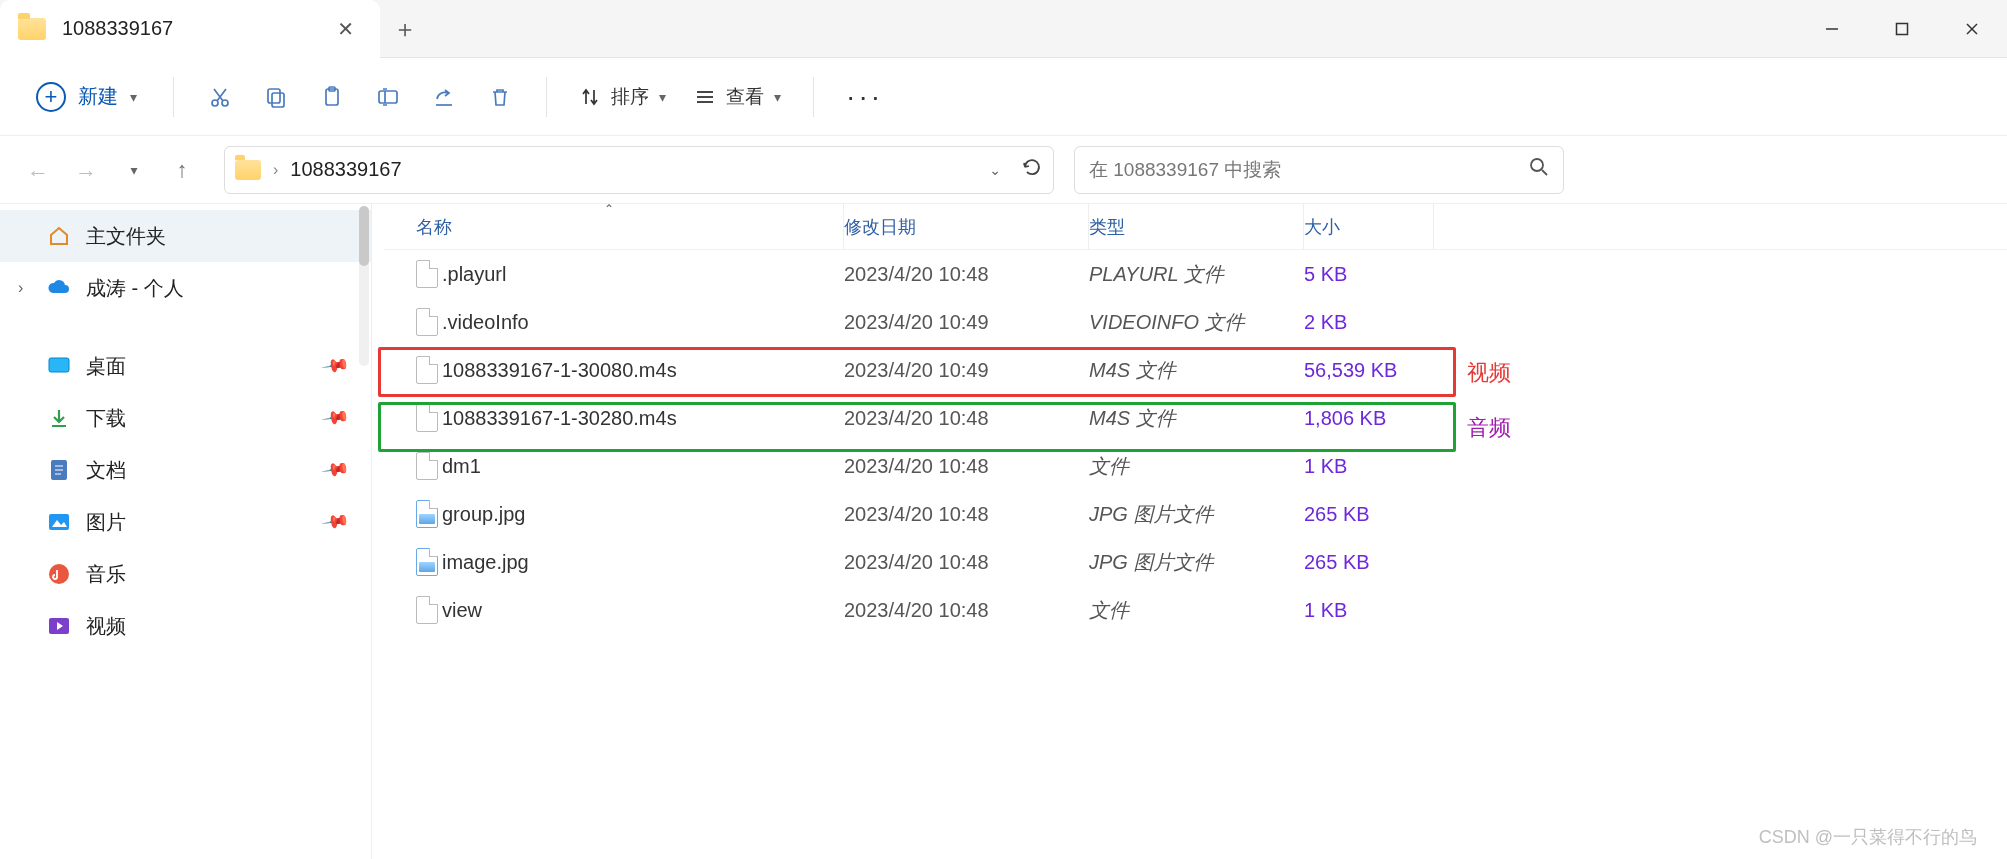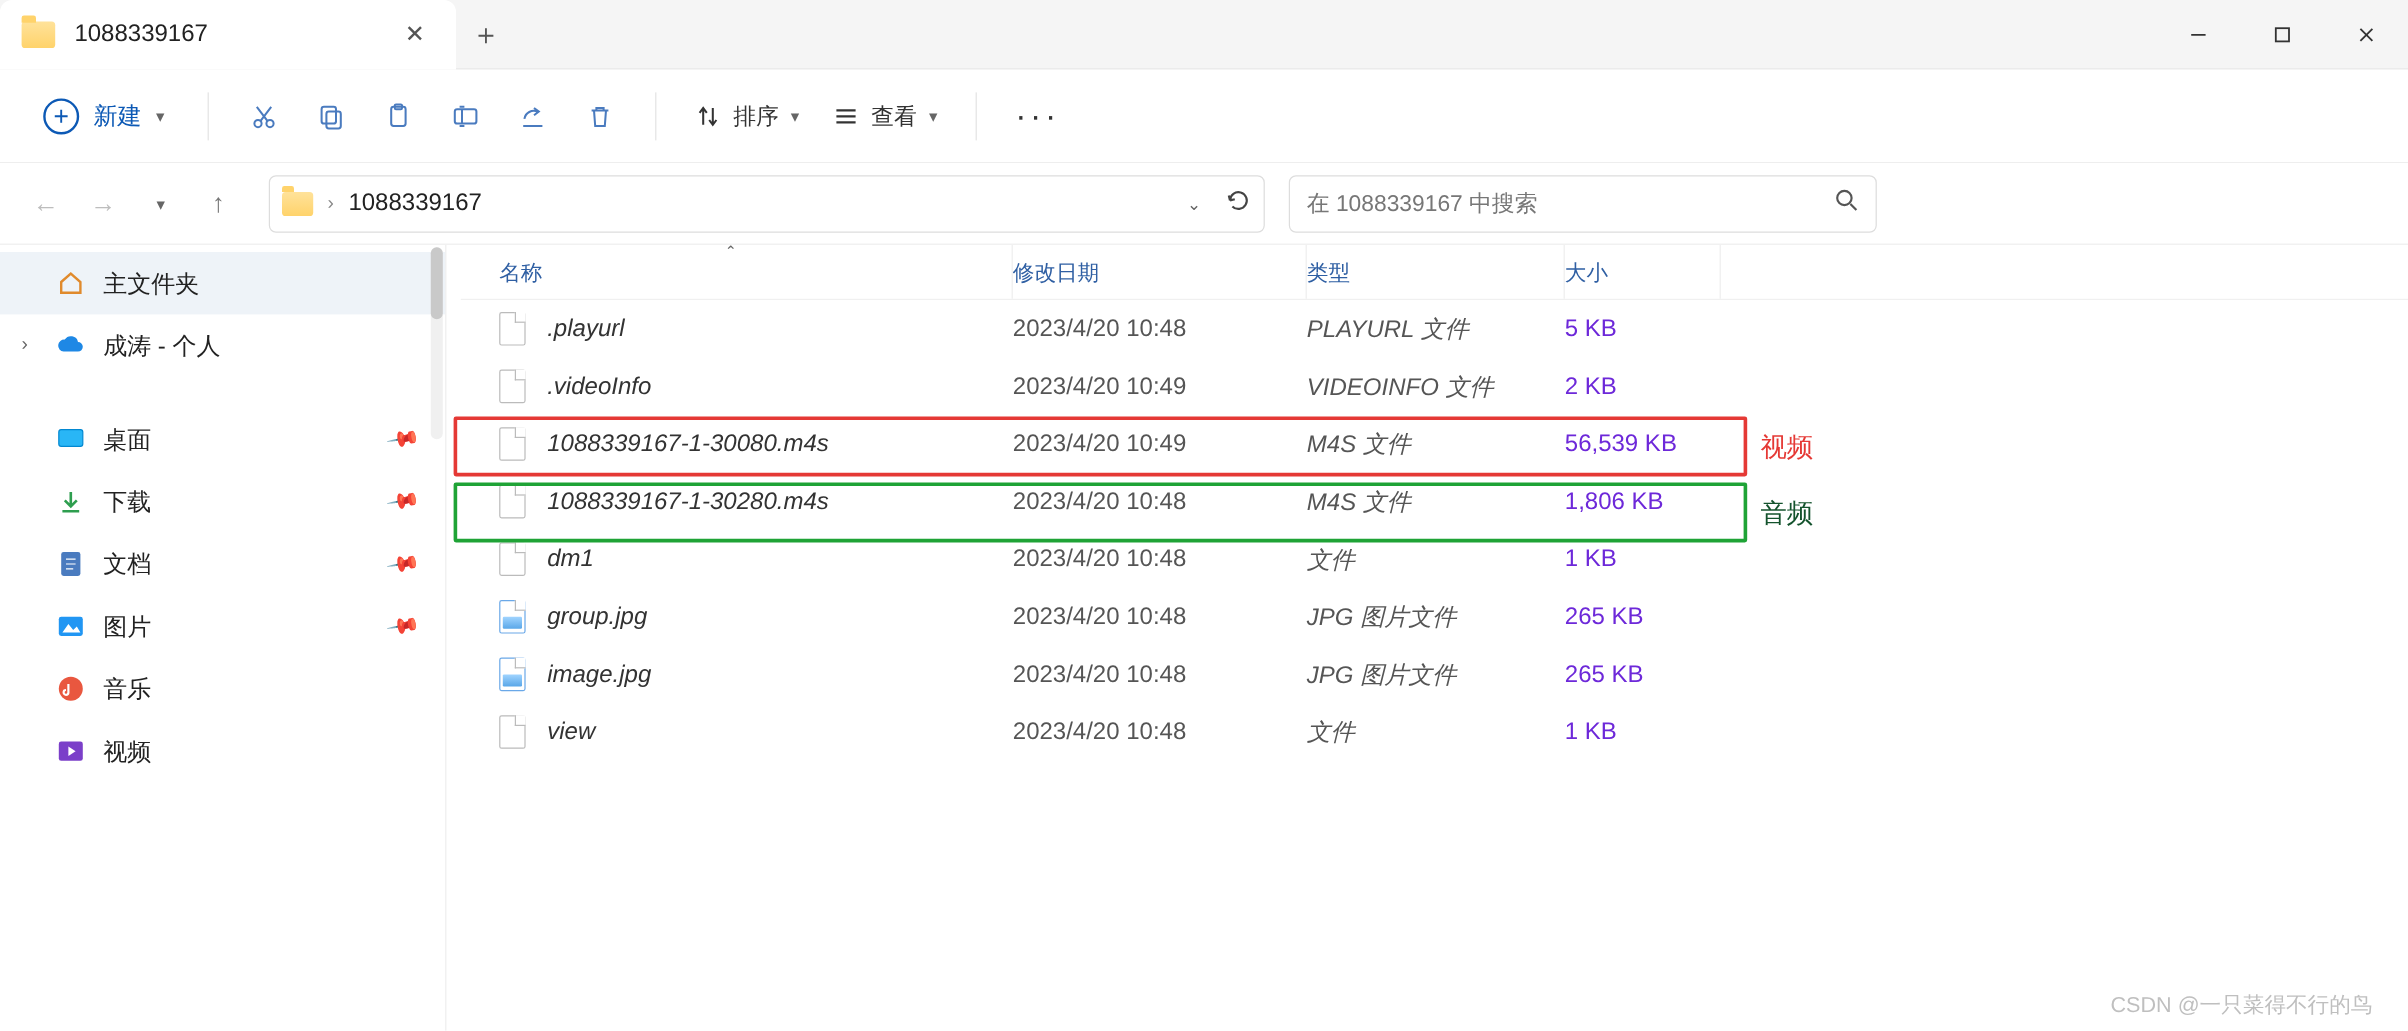--- a/index.html
+++ b/index.html
@@ -57,33 +57,33 @@
   .content { flex:1; position:relative; padding-left:12px; }
   .cols { display:flex; height:46px; align-items:center; border-bottom:1px solid #f0f0f0; color:#2f5fa3; font-size:18px; }
   .col-name { width:460px; padding-left:32px; position:relative; }
   .col-name .sort { position:absolute; top:-2px; left:220px; font-size:12px; color:#666; }
   .col-date { width:245px; }
   .col-type { width:215px; }
   .col-size { width:130px; text-align:right; padding-right:0; }
   .col-sep { border-right:1px solid #eee; height:100%; display:flex; align-items:center; }
 
   .row { display:flex; height:48px; align-items:center; font-size:20px; color:#333; position:relative; }
-  .c-name { width:460px; padding-left:32px; display:flex; align-items:center; gap:18px;font-style:italic; }
+  .c-name { width:460px; padding-left:32px; display:flex; align-items:center; gap:4px; }
   .c-date { width:245px; color:#555; }
   .c-type { width:215px; color:#555;font-style:italic; }
   .c-size { width:130px; padding-right:12px; color:#6d28d9; }
   .file-ico { width:22px; height:28px; border:1px solid #bbb; border-radius:2px; background:#fff; position:relative; }
   .file-ico::after { content:""; position:absolute; right:-1px; top:-1px; width:8px; height:8px; background:#fff; border-left:1px solid #bbb; border-bottom:1px solid #bbb; }
   .file-ico.jpg { border-color:#6aa8e8; }
   .file-ico.jpg::before { content:""; position:absolute; left:2px; right:2px; bottom:3px; height:10px; background:linear-gradient(#a0d4ff,#5aa7e8); border-radius:1px; }
 
   .hl-red  { position:absolute; border:3px solid #e53935; pointer-events:none; border-radius:2px; }
   .hl-green{ position:absolute; border:3px solid #1fa336; pointer-events:none; border-radius:2px; }
   .annot { position:absolute; font-size:22px; font-weight:500; }
-  .annot.red{ color:#e53935; } .annot.green{ color:#14532d; }
+  .annot.red{ color:#e53935; } .annot.green{ color:#a21caf; }
 
   .watermark { position:absolute; right:30px; bottom:10px; color:#bfbfbf; font-size:18px; }
 </style>
 </head>
 <body>
 
 <div class="titlebar">
   <div class="tab">
     <span class="folder-ico"></span>
     <span class="tab-title">1088339167</span>

